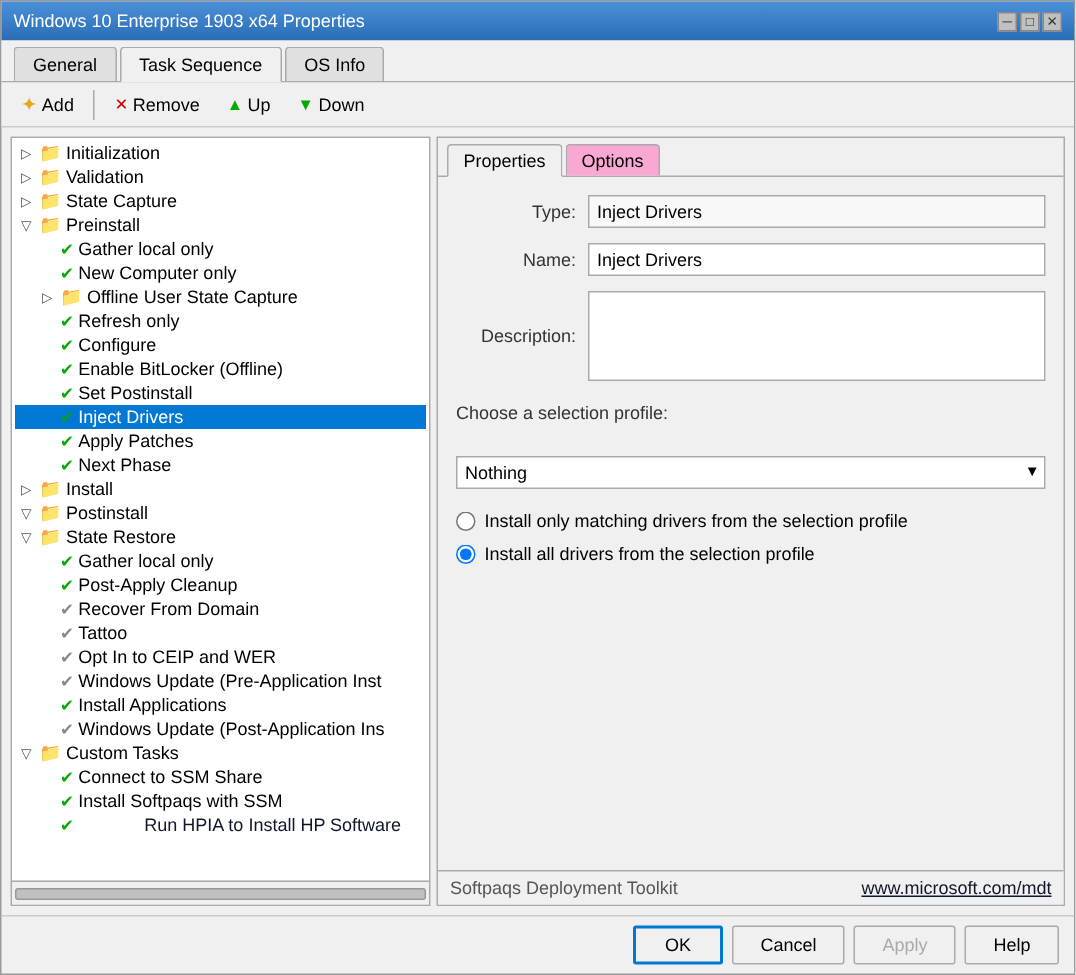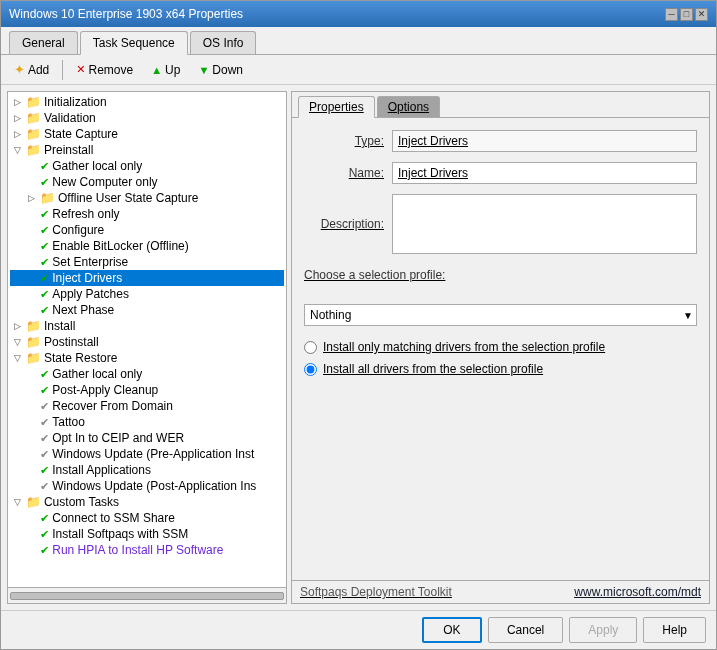--- a/index.html
+++ b/index.html
@@ -13,23 +13,23 @@
     .tab.active { background: #f0f0f0; border-bottom: 1px solid #f0f0f0; margin-bottom: -1px; z-index: 1; }
     .content { display: flex; flex: 1; overflow: hidden; padding: 6px; gap: 4px; }
     .toolbar { display: flex; align-items: center; gap: 4px; padding: 4px 6px; border-bottom: 1px solid #ccc; background: #f0f0f0; }
     .toolbar-btn { display: flex; align-items: center; gap: 3px; padding: 2px 6px; background: #f0f0f0; border: 1px solid transparent; cursor: pointer; border-radius: 2px; }
     .separator { width: 1px; height: 20px; background: #aaa; margin: 0 2px; }
     .left-panel { width: 280px; border: 1px solid #aaa; background: white; display: flex; flex-direction: column; overflow: hidden; }
     .tree-container { flex: 1; overflow: auto; padding: 2px; }
     .scrollbar-h { height: 16px; background: #f0f0f0; border-top: 1px solid #aaa; display: flex; align-items: center; padding: 0 2px; }
     .tree-item { display: flex; align-items: center; padding: 1px 0; cursor: pointer; user-select: none; white-space: nowrap; }
     .tree-item.selected { background: #0078d4; color: white; }
-    .right-panel { flex: 1; border: 1px solid #aaa; background: #f0f0f0; display: flex; flex-direction: column; text-decoration: underline; }
+    .right-panel { flex: 1; border: 1px solid #aaa; background: #f0f0f0; display: flex; flex-direction: column; }
     .right-tabs { display: flex; padding: 4px 6px 0 6px; border-bottom: 1px solid #aaa; }
-    .right-tab { padding: 3px 10px; border: 1px solid #aaa; border-bottom: none; background: #a3a3a3; cursor: pointer; margin-right: 2px; border-radius: 3px 3px 0 0; font-size: 12px; }
+    .right-tab { padding: 3px 10px; border: 1px solid #aaa; border-bottom: none; background: #f9a8d4; cursor: pointer; margin-right: 2px; border-radius: 3px 3px 0 0; font-size: 12px; }
     .right-tab.active { background: #f0f0f0; border-bottom: 1px solid #f0f0f0; margin-bottom: -1px; z-index: 1; }
     .right-content { flex: 1; padding: 12px; display: flex; flex-direction: column; gap: 10px; overflow: auto; }
     .field-row { display: flex; align-items: center; gap: 8px; }
     .field-label { width: 80px; text-align: right; color: #333; }
     .field-input { flex: 1; border: 1px solid #aaa; padding: 3px 5px; background: white; font-size: 12px; }
     .field-textarea { flex: 1; border: 1px solid #aaa; padding: 3px 5px; background: white; height: 60px; resize: none; font-size: 12px; }
     .field-row-top { align-items: center; }
     .section-label { margin-top: 4px; color: #333; }
     .dropdown-container { position: relative; }
     .dropdown { width: 100%; border: 1px solid #aaa; padding: 3px 20px 3px 5px; background: white; appearance: none; font-size: 12px; cursor: pointer; }
@@ -136,21 +136,21 @@
             <span style="color:#000;">Configure</span>
           </div>
           <div class="tree-item" style="padding-left: 18px;">
             <span style="width:12px;display:inline-block;"></span>
             <span style="color:#00aa00;font-size:11px;margin-right:3px;">✔</span>
             <span style="color:#000;">Enable BitLocker (Offline)</span>
           </div>
           <div class="tree-item" style="padding-left: 18px;">
             <span style="width:12px;display:inline-block;"></span>
             <span style="color:#00aa00;font-size:11px;margin-right:3px;">✔</span>
-            <span style="color:#000;">Set Enterprise</span>
+            <span style="color:#000;">Set Postinstall</span>
           </div>
           <div class="tree-item selected" style="padding-left: 18px;">
             <span style="width:12px;display:inline-block;"></span>
             <span style="color:#00aa00;font-size:11px;margin-right:3px;">✔</span>
             <span style="color:white;">Inject Drivers</span>
           </div>
           <div class="tree-item" style="padding-left: 18px;">
             <span style="width:12px;display:inline-block;"></span>
             <span style="color:#00aa00;font-size:11px;margin-right:3px;">✔</span>
             <span style="color:#000;">Apply Patches</span>
@@ -226,21 +226,21 @@
             <span style="color:#000;">Connect to SSM Share</span>
           </div>
           <div class="tree-item" style="padding-left: 18px;">
             <span style="width:12px;display:inline-block;"></span>
             <span style="color:#00aa00;font-size:11px;margin-right:3px;">✔</span>
             <span style="color:#000;">Install Softpaqs with SSM</span>
           </div>
           <div class="tree-item" style="padding-left: 18px;">
             <span style="width:12px;display:inline-block;"></span>
             <span style="color:#00aa00;font-size:11px;margin-right:3px;">✔</span>
-            <span style="color:#6d28d9;">Run HPIA to Install HP Software</span>
+            <span style="color:#0f172a;margin-left:44px;">Run HPIA to Install HP Software</span>
           </div>
         </div>
       <div class="scrollbar-h">
         <div class="scroll-thumb"></div>
       </div>
     </div>
 
     <div class="right-panel">
       <div class="right-tabs">
         <div class="right-tab active">Properties</div>

